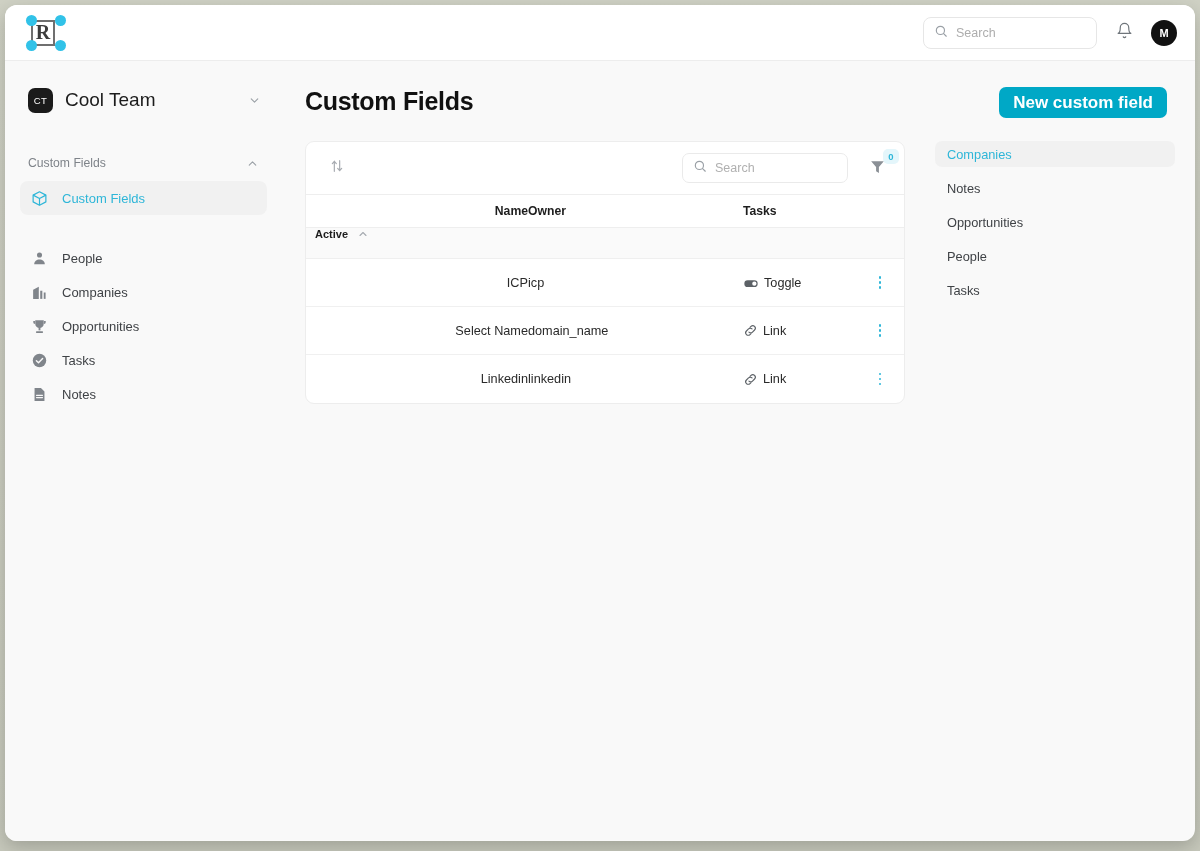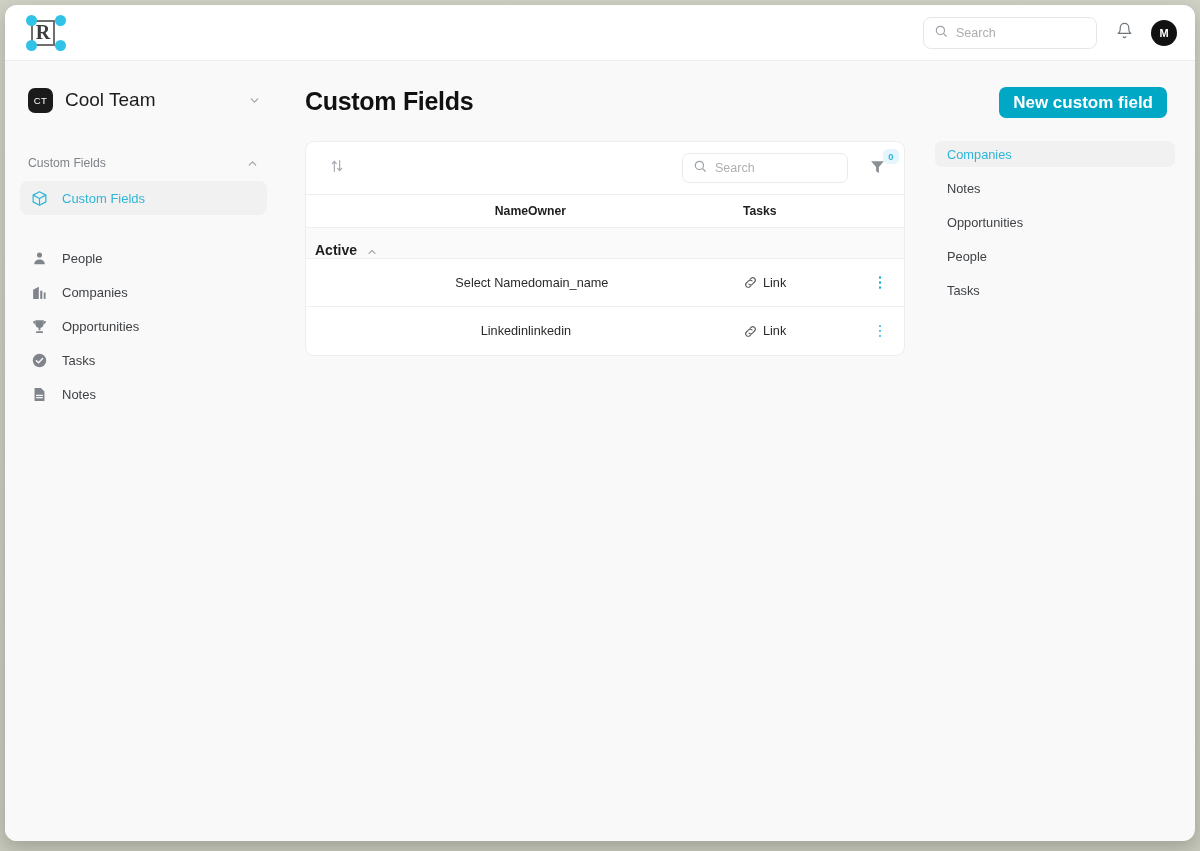--- a/index.html
+++ b/index.html
@@ -183,26 +183,26 @@
     display: flex; align-items: center; justify-content: center;
   }
 
   .thead {
     display: flex; align-items: center;
     height: 33px;
     border-bottom: 1px solid #eeeeee;
     font-size: 12.2px; font-weight: bold; color: #1d1d1d;
   }
   .grouprow {
-    display: flex; align-items: flex-end;
+    display: flex; align-items: flex-start;
     height: 31px;
     background: #fafafa;
     border-bottom: 1px solid #efefef;
     padding-left: 9px;
-    font-size: 14px; font-weight: bold; color: #1d1d1d;
+    font-size: 11px; font-weight: bold; color: #1d1d1d;
     gap: 9px;
   }
   .grouprow .chev { color: #a7abb1; display: flex; }
 
   .trow {
     display: flex; align-items: center;
     height: 48px;
     border-bottom: 1px solid #f0f0f0;
     font-size: 12.7px; color: #2a2a2a;
   }
@@ -408,20 +408,40 @@
 
           <div class="grouprow">
             <span>Active</span>
             <span class="chev">
               <svg width="12" height="12" viewBox="0 0 24 24" fill="none" stroke="currentColor" stroke-width="2.2" stroke-linecap="round" stroke-linejoin="round">
                   <polyline points="18 15 12 9 6 15"></polyline>
                 </svg>
             </span>
           </div>
 
+          <div class="trow">
+            <div class="c-name">ICP</div>
+            <div class="c-code">icp</div>
+            <div class="c-type">
+              <span class="ico">
+                <svg width="16" height="16" viewBox="0 0 24 24" fill="none">
+                  <rect x="2" y="8" width="20" height="10" rx="5" fill="#5c6166"></rect>
+                  <circle cx="17" cy="13" r="3.2" fill="#ffffff"></circle>
+                </svg>
+              </span>
+              <span>Toggle</span>
+            </div>
+            <div class="c-menu">
+              <span class="dots">
+                  <i></i>
+                  <i></i>
+                  <i></i>
+                </span>
+            </div>
+          </div>
 
           <div class="trow">
             <div class="c-name">Select Name</div>
             <div class="c-code">domain_name</div>
             <div class="c-type">
               <span class="ico">
                 <svg width="15" height="15" viewBox="0 0 24 24" fill="none" stroke="currentColor" stroke-width="1.8" stroke-linecap="round">
                   <path d="M9.5 14.5a4 4 0 0 0 5.7 0l3.3-3.3a4 4 0 1 0-5.7-5.7l-1.6 1.6"></path>
                   <path d="M14.5 9.5a4 4 0 0 0-5.7 0l-3.3 3.3a4 4 0 1 0 5.7 5.7l1.6-1.6"></path>
                 </svg>

